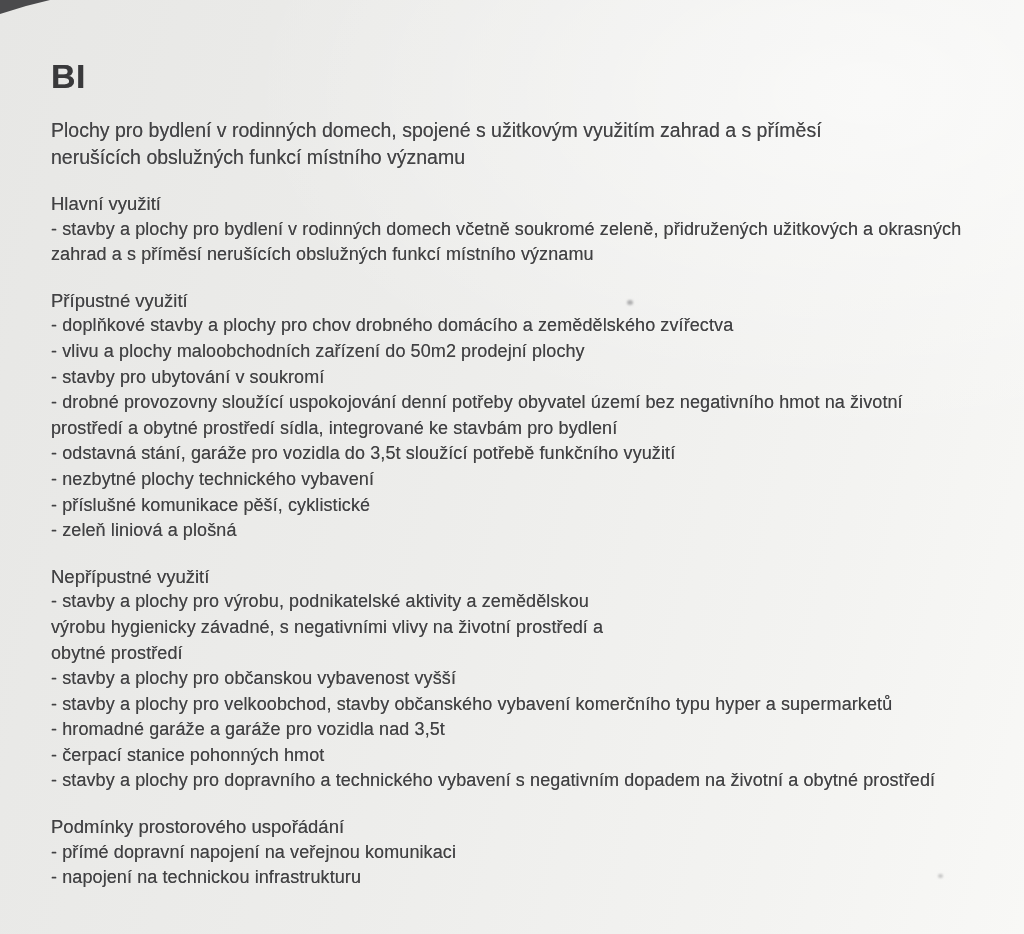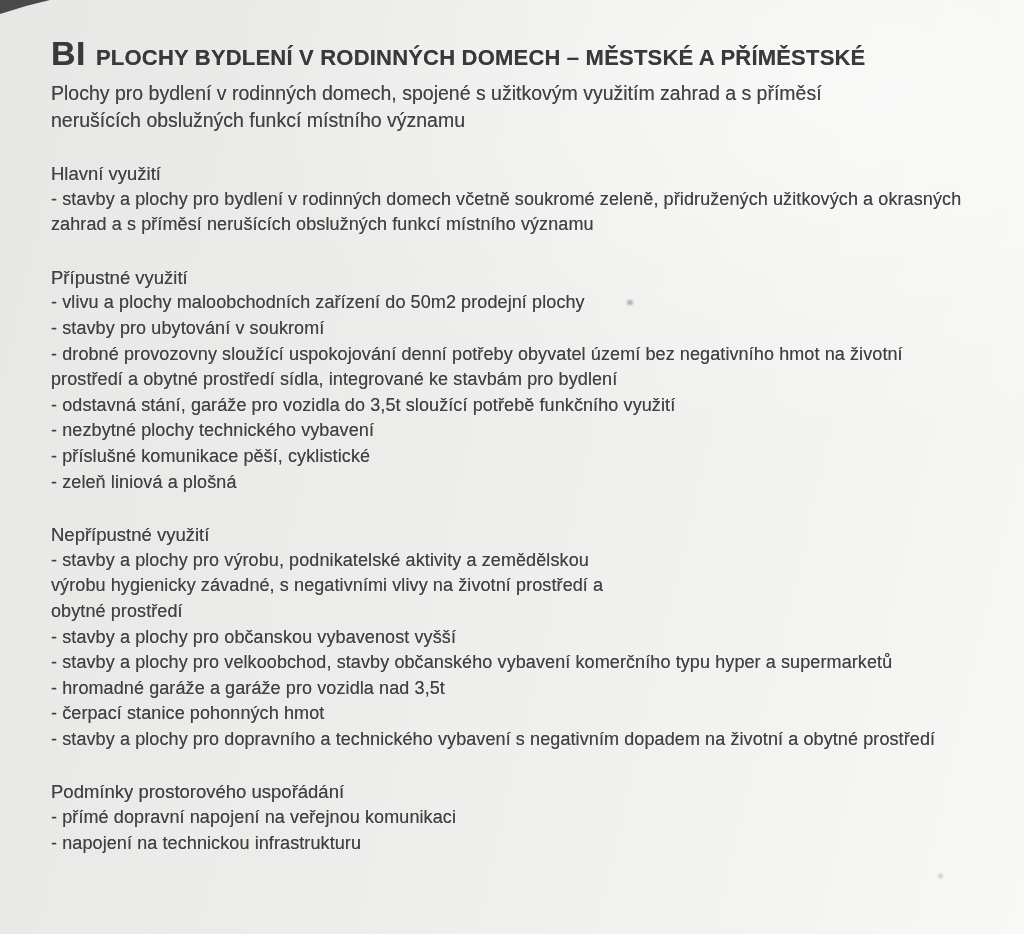--- a/index.html
+++ b/index.html
@@ -43,35 +43,36 @@
     display: flex;
     align-items: baseline;
     gap: 10px;
     white-space: nowrap;
   }
   .zone-code {
     font-size: 34px;
     font-weight: bold;
     letter-spacing: 0.5px;
     color: #39393b;
+    margin-top: 23px;
   }
   .zone-title {
     font-size: 22px;
     font-weight: bold;
     letter-spacing: 0.2px;
     color: #39393b;
   }
   .subtitle {
-    margin-top: 7px;
+    margin-top: 21px;
     font-size: 19.5px;
     line-height: 27px;
     color: #434345;
   }
   .section {
-    margin-top: 27px;
+    margin-top: 20px;
   }
   .section-heading {
     font-size: 18.5px;
     line-height: 25.6px;
     color: #414143;
   }
   .line {
     font-size: 18px;
     line-height: 25.6px;
     letter-spacing: 0.1px;
@@ -93,36 +94,36 @@
 <div class="paper">
 
   <div class="corner-artifact"></div>
   <div class="speck speck-1"></div>
   <div class="speck speck-2"></div>
 
   <div class="content">
 
     <div class="title-row">
       <span class="zone-code">BI</span>
-      <span class="zone-title">PLOCHY BYDLENÍ V RODINNÝCH DOMECH – MĚSTSKÉ A PŘÍMĚSTSKÉ</span>
     </div>
 
     <div class="subtitle">
       <div class="subtitle-line">Plochy pro bydlení v rodinných domech, spojené s užitkovým využitím zahrad a s příměsí</div>
       <div class="subtitle-line">nerušících obslužných funkcí místního významu</div>
     </div>
 
     <div class="section">
       <div class="section-heading">Hlavní využití</div>
       <div class="line">- stavby a plochy pro bydlení v rodinných domech včetně soukromé zeleně, přidružených užitkových a okrasných</div>
       <div class="line">zahrad a s příměsí nerušících obslužných funkcí místního významu</div>
     </div>
 
     <div class="section">
       <div class="section-heading">Přípustné využití</div>
+      <div class="line">- doplňkové stavby a plochy pro chov drobného domácího a zemědělského zvířectva</div>
       <div class="line">- vlivu a plochy maloobchodních zařízení do 50m2 prodejní plochy</div>
       <div class="line">- stavby pro ubytování v soukromí</div>
       <div class="line">- drobné provozovny sloužící uspokojování denní potřeby obyvatel území bez negativního hmot na životní</div>
       <div class="line">prostředí a obytné prostředí sídla, integrované ke stavbám pro bydlení</div>
       <div class="line">- odstavná stání, garáže pro vozidla do 3,5t sloužící potřebě funkčního využití</div>
       <div class="line">- nezbytné plochy technického vybavení</div>
       <div class="line">- příslušné komunikace pěší, cyklistické</div>
       <div class="line">- zeleň liniová a plošná</div>
     </div>
 

